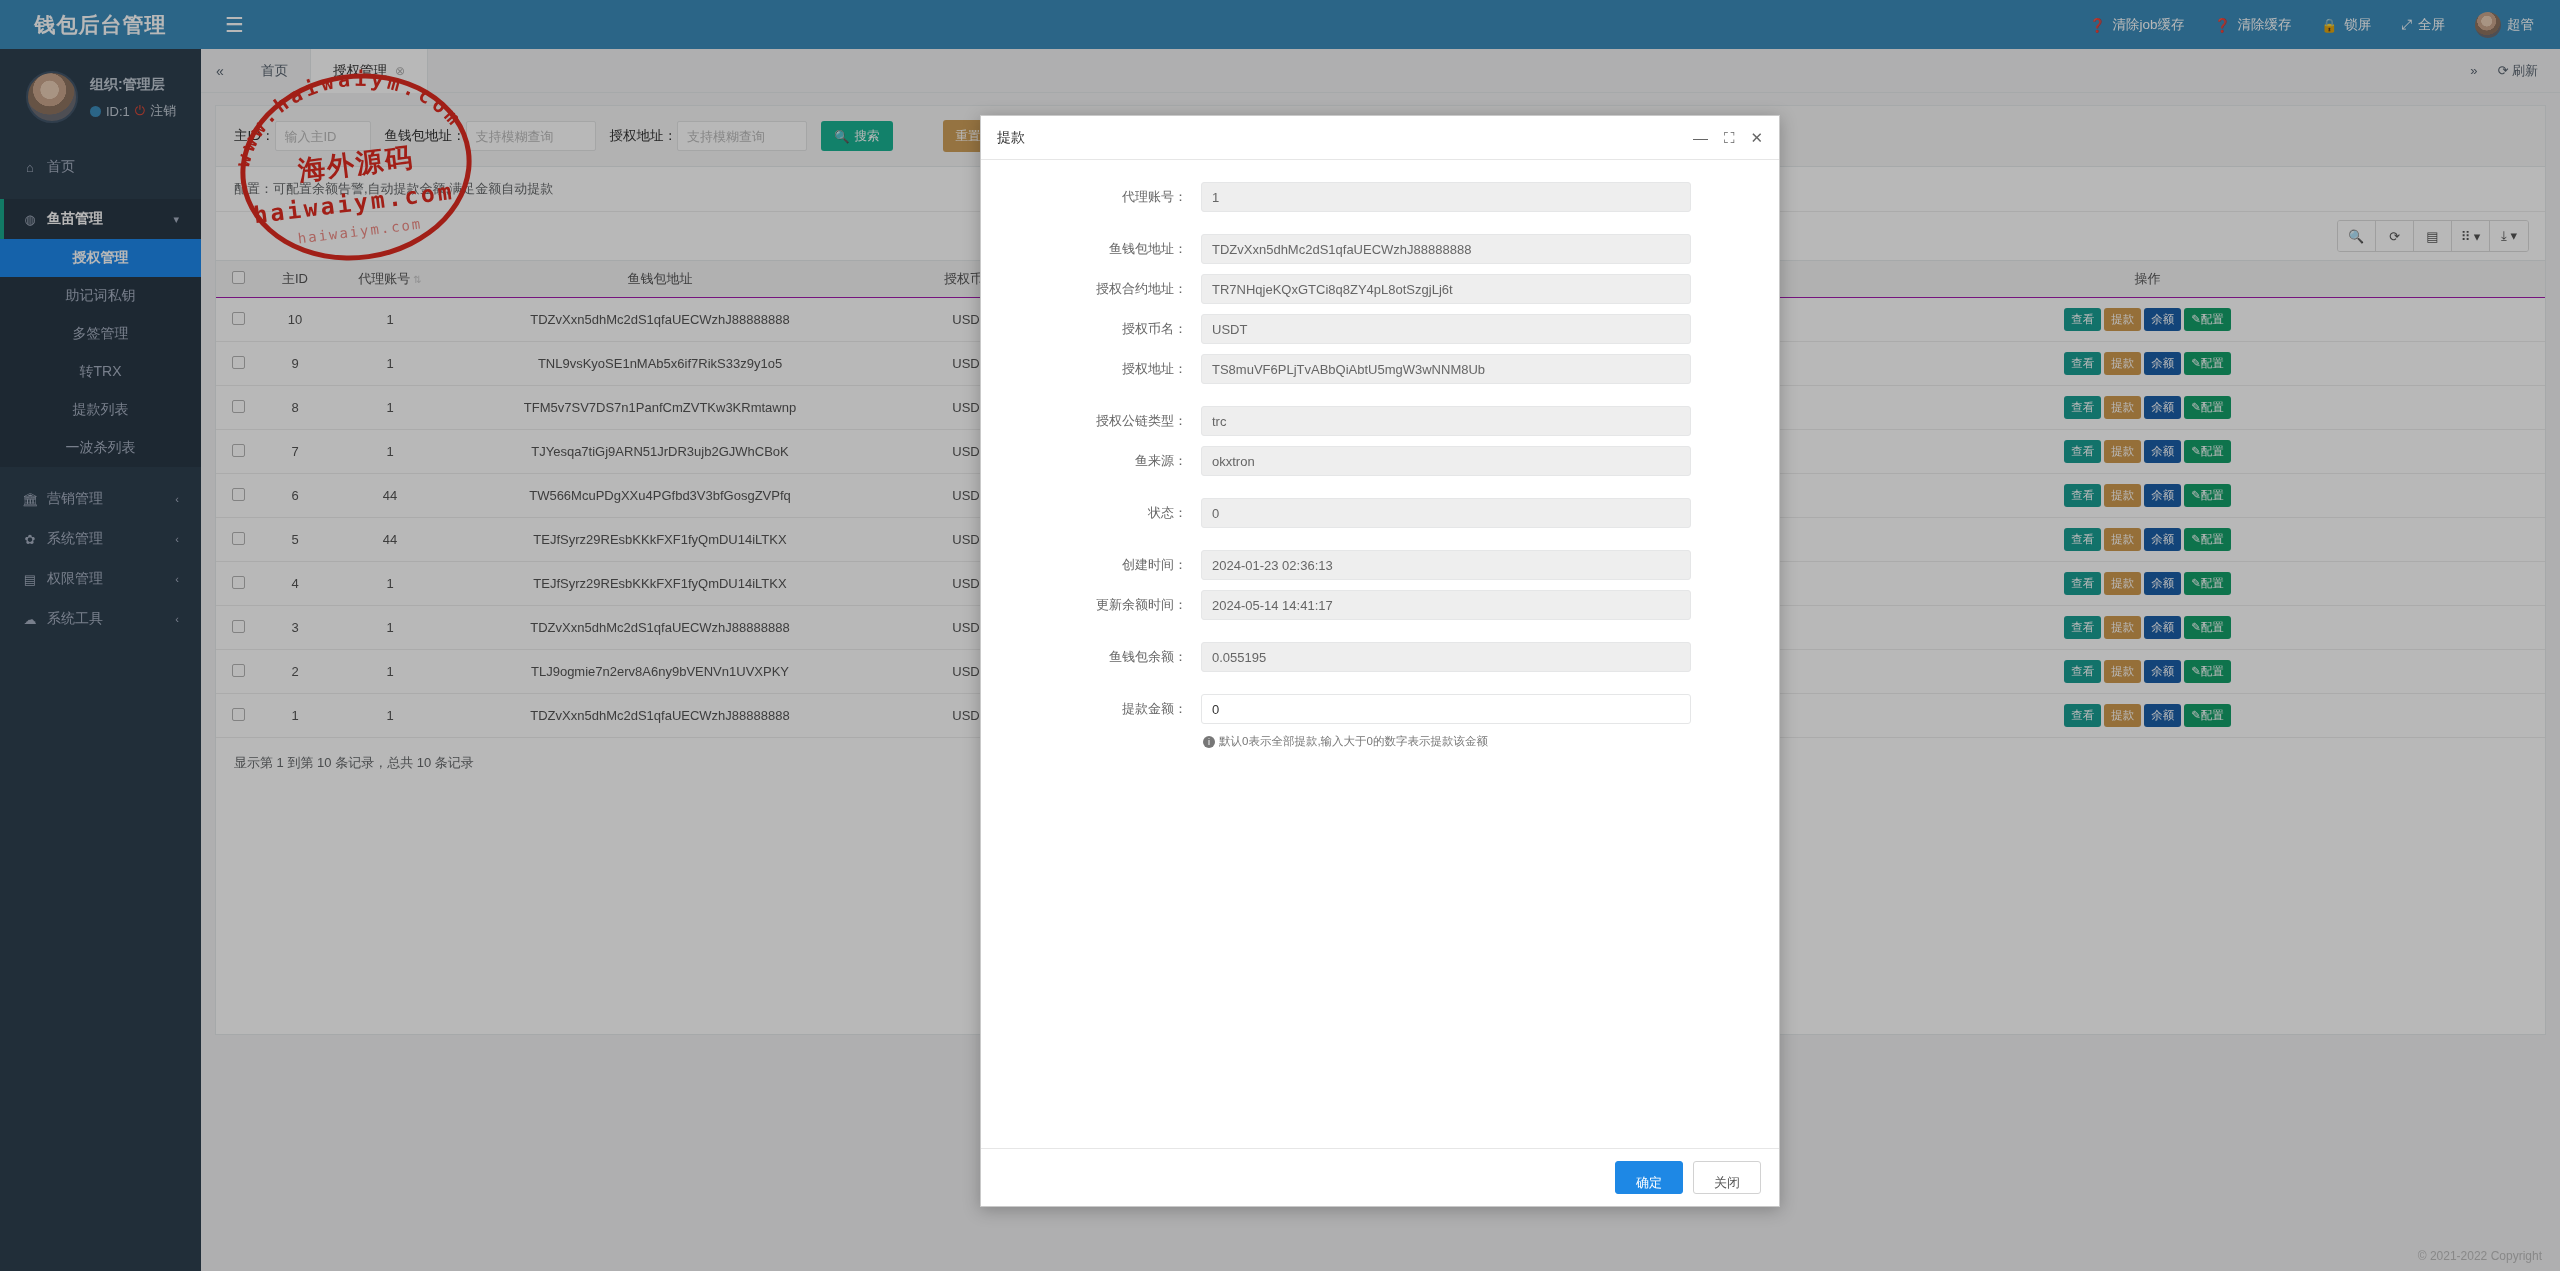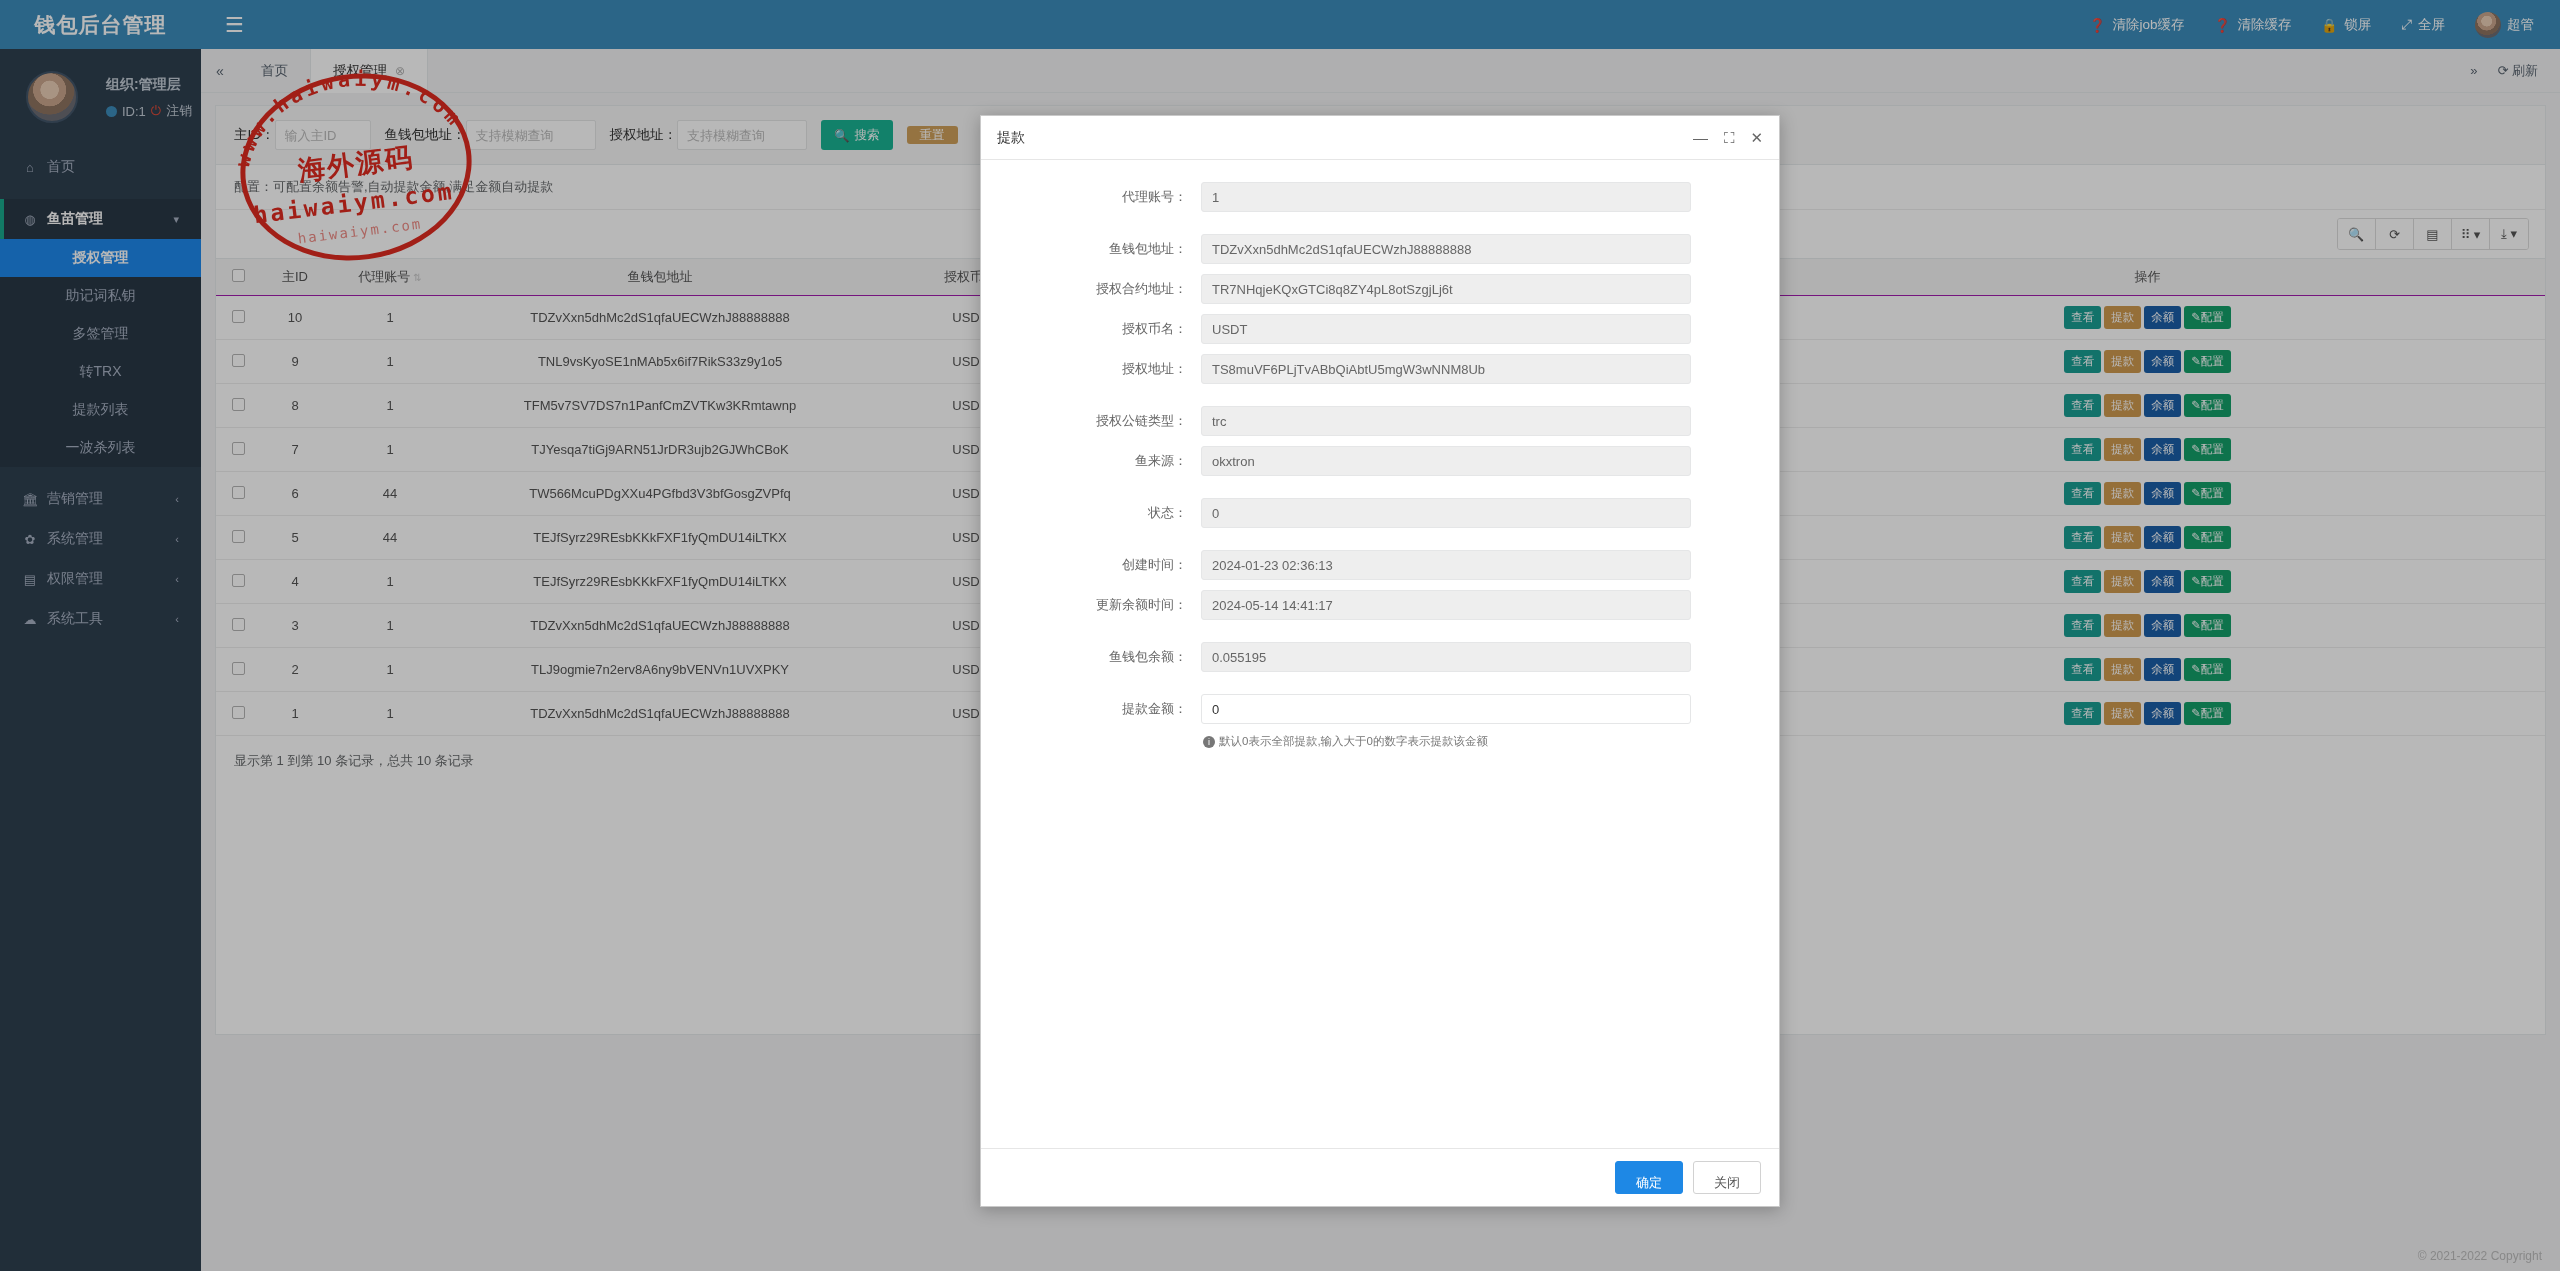--- a/index.html
+++ b/index.html
@@ -14,21 +14,21 @@
   
   .sidebar {
     position: absolute; left: 0; top: 0; width: 201px; height: 1271px;
     background: #2f4050;
   }
   .brand {
     height: 49px; background: #3c8dbc; color: #fff;
     display: flex; align-items: center; justify-content: center;
     font-size: 21px; font-weight: 600; letter-spacing: 1px;
   }
-  .profile { padding: 22px 0 14px 26px; display: flex; align-items: flex-start; gap: 28px; }
+  .profile { padding: 22px 0 14px 26px; display: flex; align-items: flex-start; gap: 12px; }
   .avatar {
     width: 52px; height: 52px; border-radius: 50%;
     background: radial-gradient(circle at 45% 35%, #e9cdb6 0 22%, #c9a68d 23% 40%, #8e7360 41% 60%, #6d6d74 61% 100%);
     border: 2px solid #43566a; flex: none;
   }
   .profile-text { padding-top: 5px; }
   .profile-name { color: #c3ccd6; font-size: 14px; font-weight: bold; }
   .profile-sub { margin-top: 8px; font-size: 13px; color: #c3ccd6; display: flex; align-items: center; gap: 5px; }
   .dot-blue { width: 11px; height: 11px; border-radius: 50%; background: #3c8dbc; display: inline-block; }
   .logout-ico { color: #dd4b39; font-size: 13px; }
@@ -97,23 +97,24 @@
   .in-w1 { width: 96px; }
   .in-w2 { width: 130px; }
   .in-w3 { width: 130px; }
   .btn-search {
     height: 30px; padding: 0 13px; border: none; border-radius: 3px;
     background: #1ab394; color: #fff; font-size: 12.5px; cursor: pointer;
     display: inline-flex; align-items: center; gap: 5px;
     font-family: "Liberation Sans", sans-serif;
   }
   .btn-reset {
-    height: 18px; padding: 0 13px; border: none; border-radius: 3px;
+    height: 32px; padding: 0 13px; border: none; border-radius: 3px;
     background: #cfa05a; color: #fff; font-size: 12.5px; cursor: pointer;
     font-family: "Liberation Sans", sans-serif;
+    margin-left: 36px;
   }
   .cfg-note { padding: 13px 18px; font-size: 13px; color: #676a6c; border-bottom: 1px solid #eee; }
 
   .toolbar-row { display: flex; align-items: center; padding: 8px 16px 8px 18px; }
   .tool-group { margin-left: auto; display: flex; border: 1px solid #ddd; border-radius: 3px; overflow: hidden; }
   .tool-btn {
     width: 38px; height: 30px; display: flex; align-items: center; justify-content: center;
     background: #fff; border-right: 1px solid #ddd; font-size: 13px; color: #555; cursor: pointer;
   }
   .tool-btn:last-child { border-right: none; }

